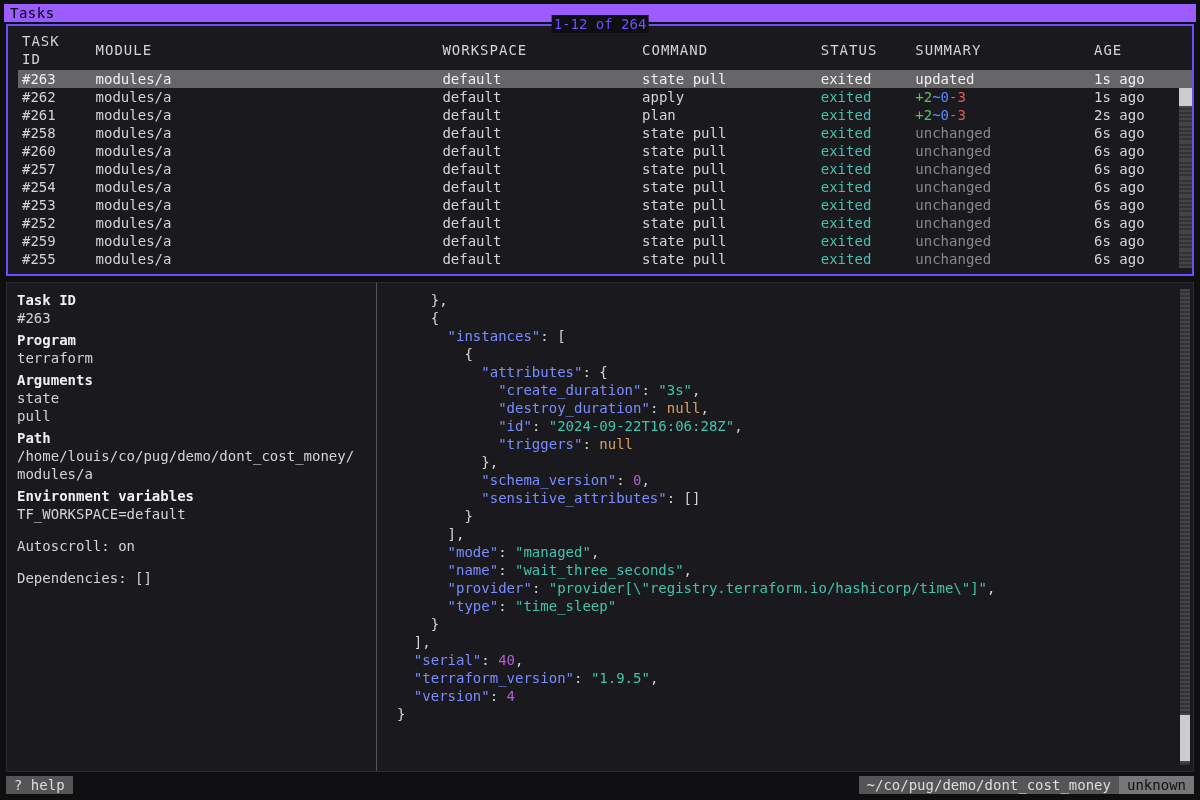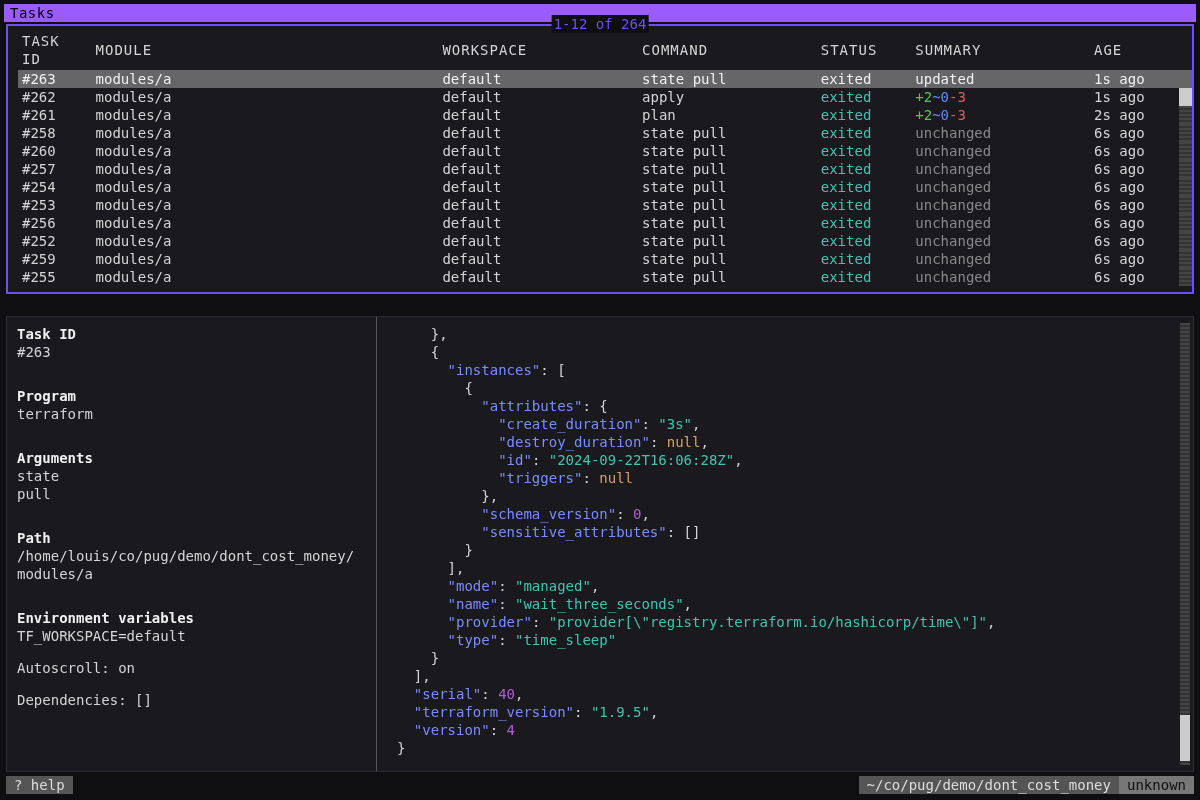--- a/index.html
+++ b/index.html
@@ -37,21 +37,21 @@
   }
   .title-bar {
     background: var(--purple);
     color: #000000;
     padding: 0 6px;
     font-weight: normal;
     letter-spacing: 0.5px;
   }
   .tasks-frame {
     border: 2px solid var(--border-purple);
-    margin: 2px 2px 22px 2px;
+    margin: 2px 2px 6px 2px;
     position: relative;
     background: var(--bg);
     padding: 6px 0 6px 10px;
   }
   .frame-label {
     position: absolute;
     top: -11px;
     left: 50%;
     transform: translateX(-50%);
     color: var(--border-purple);
@@ -97,21 +97,21 @@
     border: 1px solid #2a2a30;
     display: flex;
     position: relative;
     overflow: hidden;
   }
   .detail-left {
     width: 370px;
     padding: 8px 10px;
     border-right: 1px solid #555;
   }
-  .detail-left .hdr { color: var(--text-bright); font-weight: bold; margin-top: 26px;}
+  .detail-left .hdr { color: var(--text-bright); font-weight: bold; margin-top: 4px;}
   .detail-left .hdr:first-child { margin-top: 0;}
   .detail-left .val { color: var(--text); }
   .detail-right {
     flex: 1;
     padding: 8px 10px 8px 20px;
     white-space: pre;
     position: relative;
     overflow: hidden;
   }
   .k-blue { color: #7a8cff; }
@@ -250,30 +250,20 @@
           <td>#253</td>
           <td>modules/a</td>
           <td>default</td>
           <td>state pull</td>
           <td class="teal">exited</td>
           <td class="dim">unchanged</td>
           <td>6s ago</td>
           <td style="background: repeating-linear-gradient(rgb(68, 68, 68) 0px, rgb(68, 68, 68) 2px, rgb(51, 51, 51) 2px, rgb(51, 51, 51) 4px);"></td>
         </tr>
         <tr>
-          <td>#256</td>
-          <td>modules/a</td>
-          <td>default</td>
-          <td>state pull</td>
-          <td class="teal">exited</td>
-          <td class="dim">unchanged</td>
-          <td>6s ago</td>
-          <td style="background: repeating-linear-gradient(rgb(68, 68, 68) 0px, rgb(68, 68, 68) 2px, rgb(51, 51, 51) 2px, rgb(51, 51, 51) 4px);"></td>
-        </tr>
-        <tr>
           <td>#252</td>
           <td>modules/a</td>
           <td>default</td>
           <td>state pull</td>
           <td class="teal">exited</td>
           <td class="dim">unchanged</td>
           <td>6s ago</td>
           <td style="background: repeating-linear-gradient(rgb(68, 68, 68) 0px, rgb(68, 68, 68) 2px, rgb(51, 51, 51) 2px, rgb(51, 51, 51) 4px);"></td>
         </tr>
         <tr>

